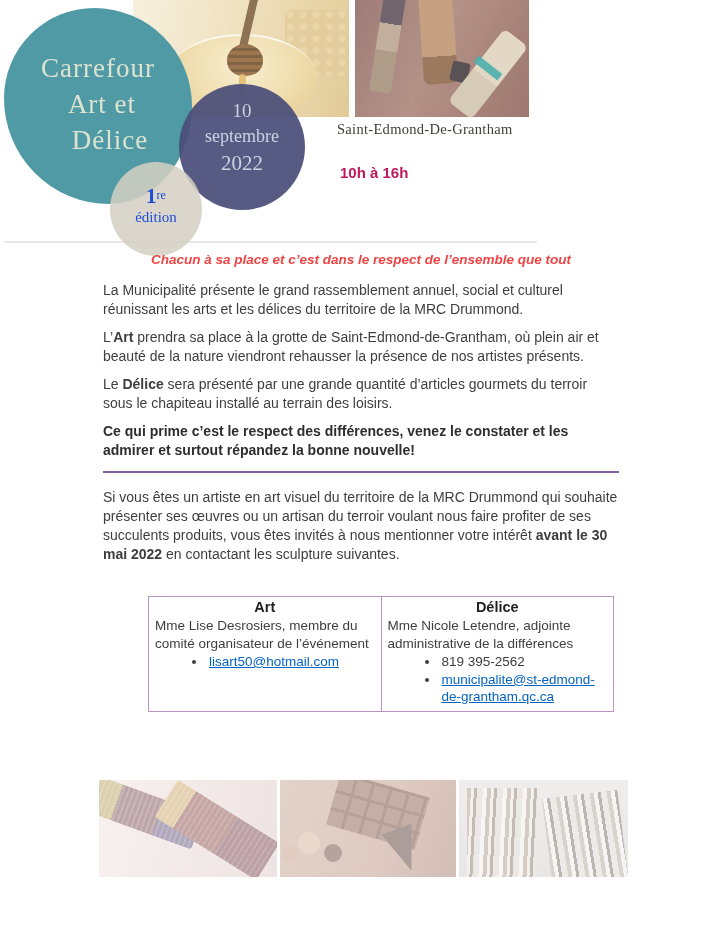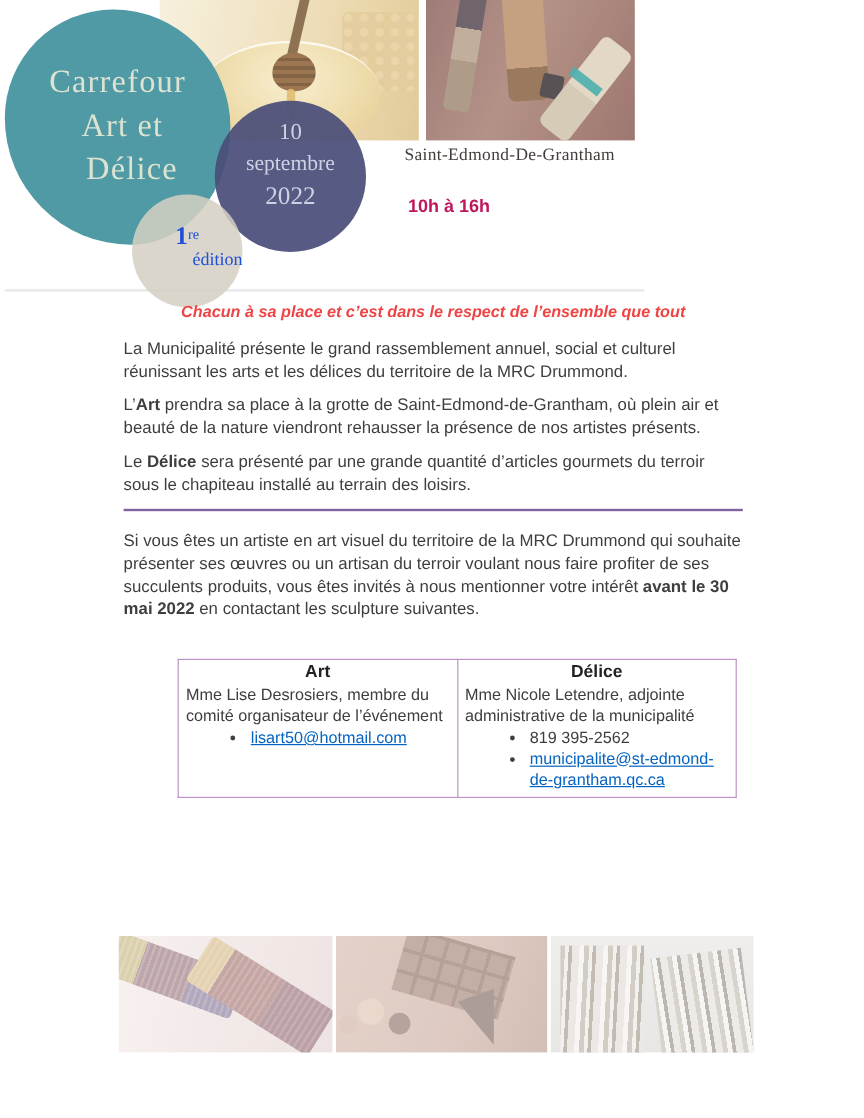--- a/index.html
+++ b/index.html
@@ -41,21 +41,21 @@
   .circle-date{position:absolute;left:179px;top:84px;width:126px;height:126px;border-radius:50%;
     background:rgba(74,78,120,.93);z-index:3;color:#ccd2e3;text-align:center;}
   .date-day{margin-top:15px;font-size:19px;line-height:24px;}
   .date-month{font-size:18px;line-height:26px;}
   .date-year{font-size:21px;line-height:28px;}
   .circle-edition{position:absolute;left:110px;top:162px;width:92px;height:94px;border-radius:50%;
     background:rgba(212,207,194,.86);z-index:4;color:#1d4ed8;text-align:center;}
   .ed-top{margin-top:22px;font-size:21px;line-height:22px;}
   .ed-num{font-weight:bold;}
   .ed-suf{font-size:12px;vertical-align:4px;}
-  .ed-word{font-size:15px;line-height:20px;text-align:right;}
+  .ed-word{font-size:15px;line-height:20px;}
   
   .location{position:absolute;left:337px;top:121px;width:200px;font-size:14.5px;color:#423c3a;letter-spacing:.3px;}
   .hours{position:absolute;left:340px;top:164px;font-size:15px;font-weight:bold;color:#be185d;}
   .header-rule{position:absolute;left:4px;top:241px;width:533px;height:2px;background:#e8e8e8;z-index:1;}
   
   .content{position:absolute;left:103px;top:246px;width:516px;font-size:14px;line-height:19px;color:#3e3e3e;z-index:5;}
   .quote{text-align:center;font-style:italic;font-weight:bold;font-size:13.5px;line-height:27px;color:#ef4444;}
   .content p{margin:0 0 9px 0;}
   .content p.first{margin-top:8px;}
   .content p.tight{margin-bottom:1px;}
@@ -135,38 +135,39 @@
   <div class="quote">Chacun à sa place et c’est dans le respect de l’ensemble que tout</div>
 
   <p class="first">La Municipalité présente le grand rassemblement annuel, social et culturel réunissant les arts et les délices du territoire de la MRC Drummond.</p>
 
   <p><span>L’</span><b>Art</b><span> prendra sa place à la grotte de Saint-Edmond-de-Grantham, où plein air et beauté de la nature viendront rehausser la présence de nos artistes présents.</span></p>
 
   <p><span>Le </span><b>Délice</b><span> sera présenté par une grande quantité d’articles gourmets du terroir sous le chapiteau installé au terrain des loisirs.</span></p>
 
 
 
+  <p class="strong">Ce qui prime c’est le respect des différences, venez le constater et les admirer et surtout répandez la bonne nouvelle!</p>
 
   <div class="purple-divider"></div>
 
   <p><span>Si vous êtes un artiste en art visuel du territoire de la MRC Drummond qui souhaite présenter ses œuvres ou un artisan du terroir voulant nous faire profiter de ses succulents produits, vous êtes invités à nous mentionner votre intérêt </span><b>avant le 30 mai 2022</b><span> en contactant les sculpture suivantes.</span></p>
 
   <table class="contact-table">
     <tbody>
         <tr>
       <td>
         <div class="cell-title">Art</div>
         <div class="cell-person">Mme Lise Desrosiers, membre du comité organisateur de l’événement</div>
         <ul>
           <li><a href="#">lisart50@hotmail.com</a></li>
         </ul>
       </td>
       <td>
         <div class="cell-title">Délice</div>
-        <div class="cell-person">Mme Nicole Letendre, adjointe administrative de la municipalité</div>
+        <div class="cell-person">Mme Nicole Letendre, adjointe administrative de la différences</div>
         <ul>
           <li><span>819 395-2562</span></li>
           <li><a href="#">municipalite@st-edmond-de-grantham.qc.ca</a></li>
         </ul>
       </td>
     </tr>
   </tbody>
     </table>
 </div>
 

